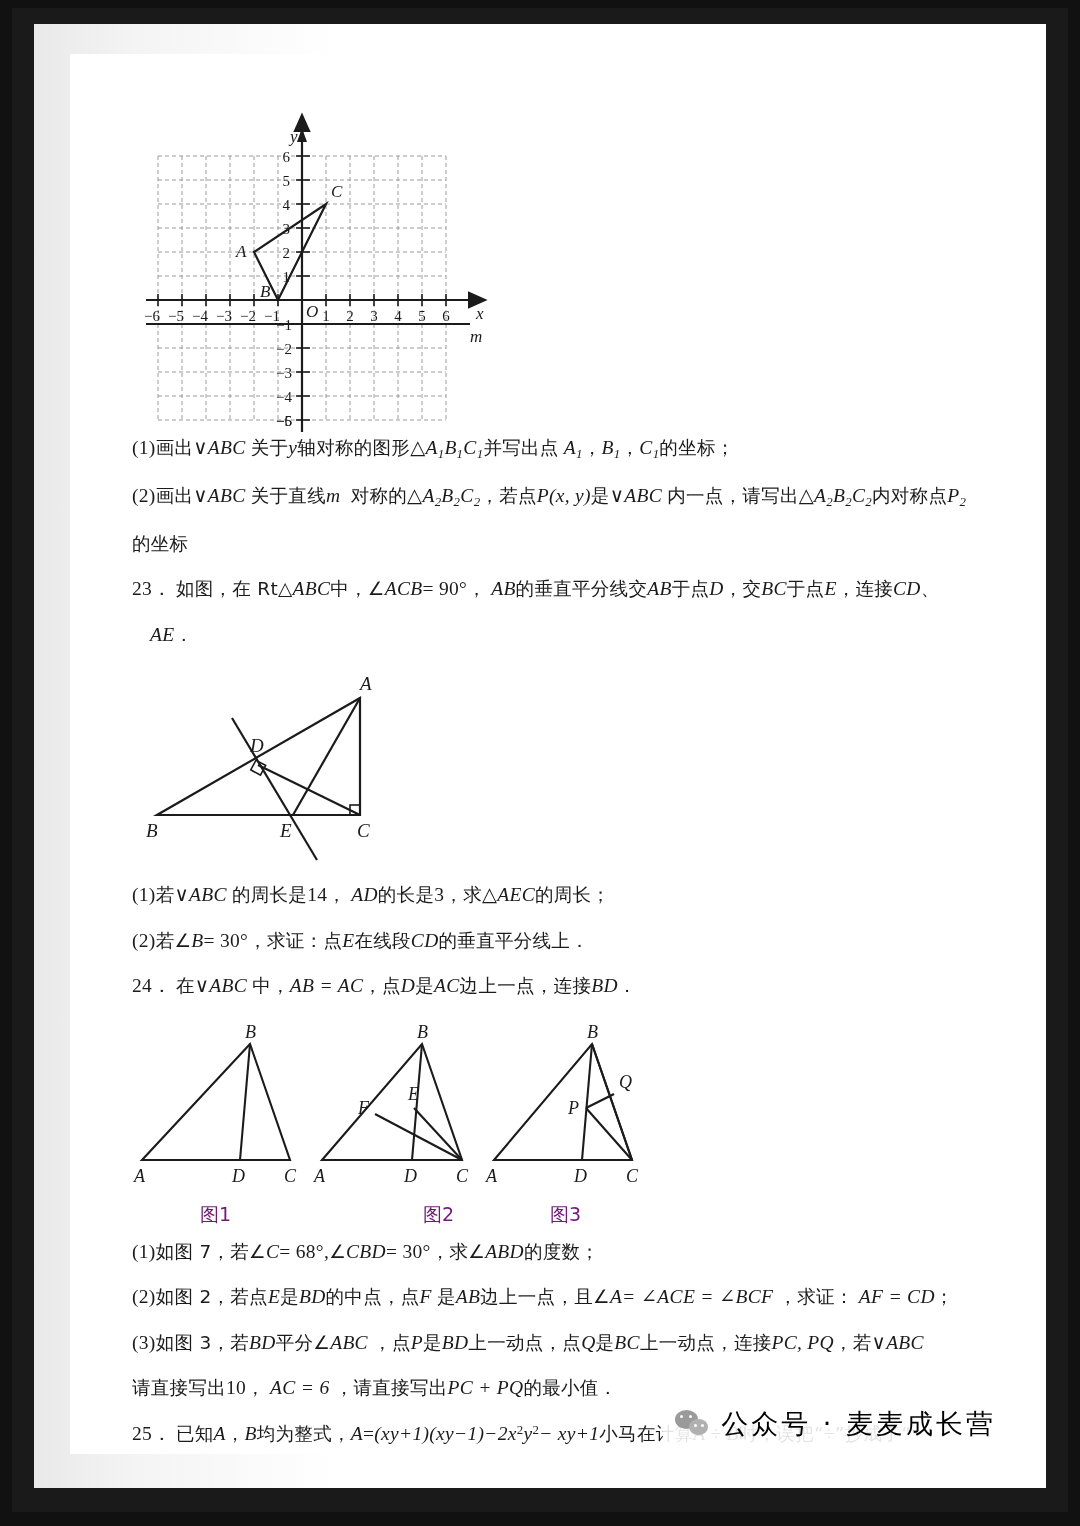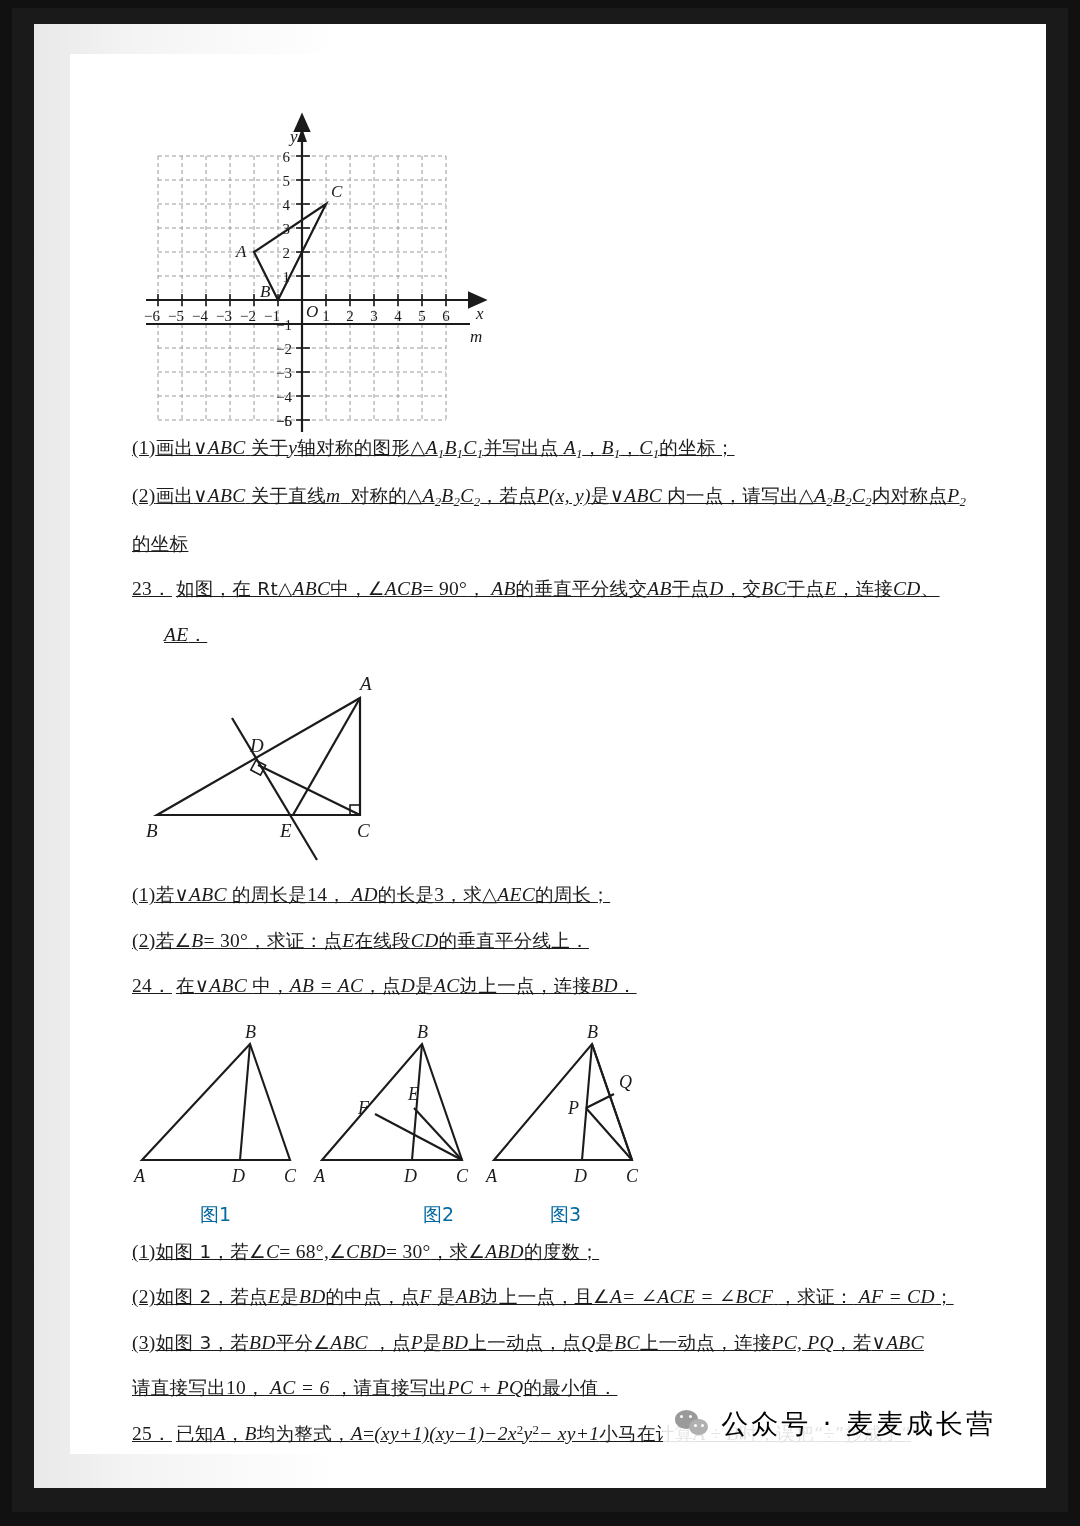--- a/index.html
+++ b/index.html
@@ -33,41 +33,40 @@
     color:#1b1b1b;
   }
 
   
   .line{
     font-size:19.5px;
     line-height:1.0;
     margin:0 0 26px 0;
     white-space:nowrap;
     letter-spacing:.3px;
-    text-decoration:underline;
   }
   .cn{font-family:"DejaVu Sans","Liberation Sans",sans-serif;font-size:18.5px;}
   .it{font-style:italic;font-family:"Liberation Serif","DejaVu Serif",serif;}
   .num{font-family:"Liberation Serif",serif;}
   sub{font-size:.66em;vertical-align:-.28em;font-style:italic;}
   sup{font-size:.66em;vertical-align:.45em;}
   .qnum{margin-right:4px;}
-  .indent{margin-left:32px;}
+  .indent{margin-left:18px;}
 
   
   .fig{position:relative;}
   #fig-grid{height:330px;margin:0 0 6px 0;}
   #fig-23{height:205px;margin:6px 0 10px 0;}
   #fig-24{height:182px;margin:2px 0 4px 0;}
 
   .figlabel-row{
     position:relative;height:30px;margin:-6px 0 10px 0;
   }
   .figlabel{
-    position:absolute;font-family:"DejaVu Sans",sans-serif;font-size:19px;color:#0369a1;
+    position:absolute;font-family:"DejaVu Sans",sans-serif;font-size:19px;color:#701a75;
   }
 
   
   #watermark{
     position:absolute;right:4px;bottom:2px;
     display:flex;align-items:center;gap:10px;
     padding:10px 16px 10px 12px;
     background:rgba(255,255,255,.88);
     color:#000000;
     font-family:"DejaVu Sans","Liberation Sans",sans-serif;
@@ -304,21 +303,21 @@
             </svg>
           </div>
 
           <div class="figlabel-row">
             <span class="figlabel cn" style="left:68px;">图1</span>
             <span class="figlabel cn" style="left:248px;margin-left:43px;">图2</span>
             <span class="figlabel cn" style="left:418px;">图3</span>
           </div>
 
           <p class="line">
-            <span>(1)</span><span class="cn">如图 1，若∠</span><span class="it">C</span><span class="num">= 68°,</span><span class="cn">∠</span><span class="it">CBD</span><span class="num">= 30°</span><span class="cn">，求∠</span><span class="it">ABD</span><span class="cn">的度数；</span>
+            <span>(1)</span><span class="cn">如图 7，若∠</span><span class="it">C</span><span class="num">= 68°,</span><span class="cn">∠</span><span class="it">CBD</span><span class="num">= 30°</span><span class="cn">，求∠</span><span class="it">ABD</span><span class="cn">的度数；</span>
           </p>
           <p class="line">
             <span>(2)</span><span class="cn">如图 2，若点</span><span class="it">E</span><span class="cn">是</span><span class="it">BD</span><span class="cn">的中点，点</span><span class="it">F</span>&nbsp;<span class="cn">是</span><span class="it">AB</span><span class="cn">边上一点，且∠</span><span class="it">A</span><span class="it">= ∠ACE = ∠BCF</span>&nbsp;<span class="cn">，求证：</span>&nbsp;<span class="it">AF = CD</span><span class="cn">；</span>
           </p>
           <p class="line">
             <span>(3)</span><span class="cn">如图 3，若</span><span class="it">BD</span><span class="cn">平分∠</span><span class="it">ABC</span>&nbsp;<span class="cn">，点</span><span class="it">P</span><span class="cn">是</span><span class="it">BD</span><span class="cn">上一动点，点</span><span class="it">Q</span><span class="cn">是</span><span class="it">BC</span><span class="cn">上一动点，连接</span><span class="it">PC, PQ</span><span class="cn">，若</span><span class="it">∨ABC</span>
           </p>
           <p class="line">
             <span class="cn">请直接写出</span><span class="num">10</span><span class="cn">，</span>&nbsp;<span class="it">AC = 6</span>&nbsp;<span class="cn">，请直接写出</span><span class="it">PC + PQ</span><span class="cn">的最小值．</span>
           </p>

